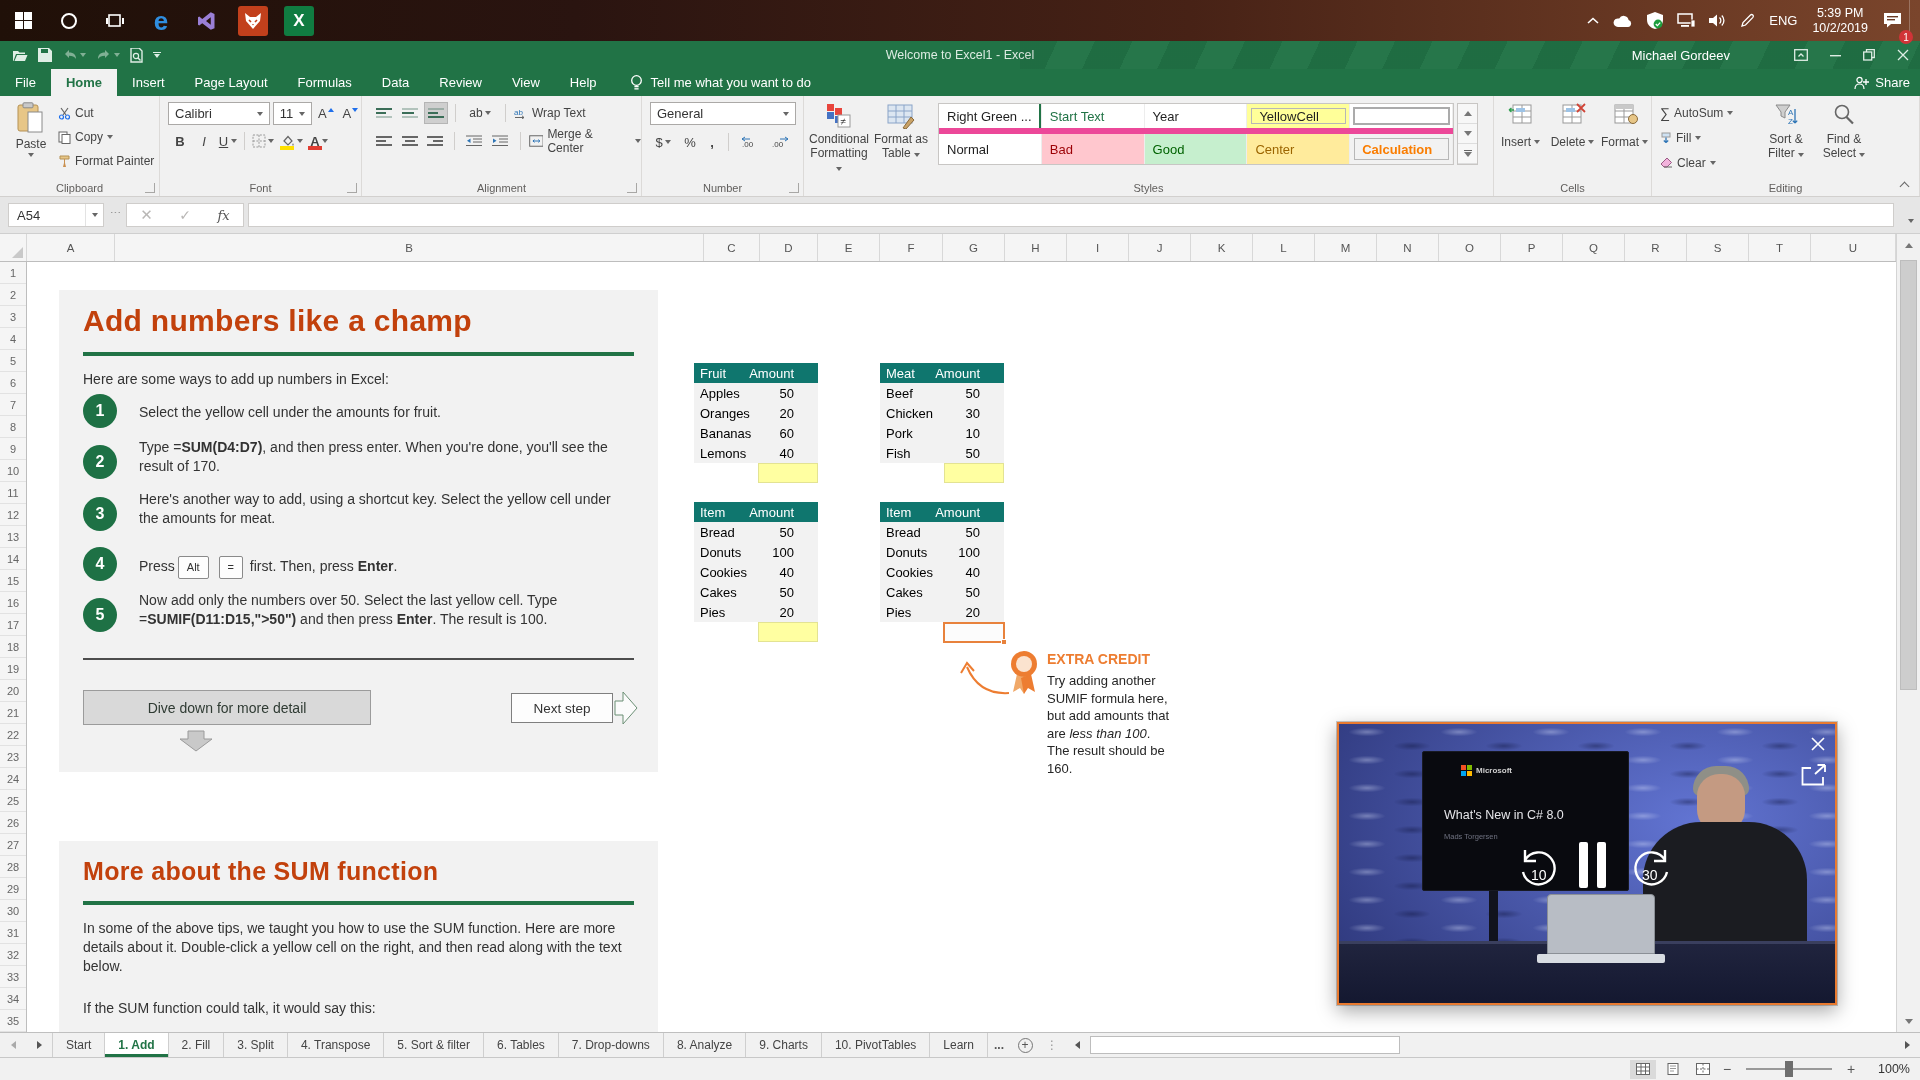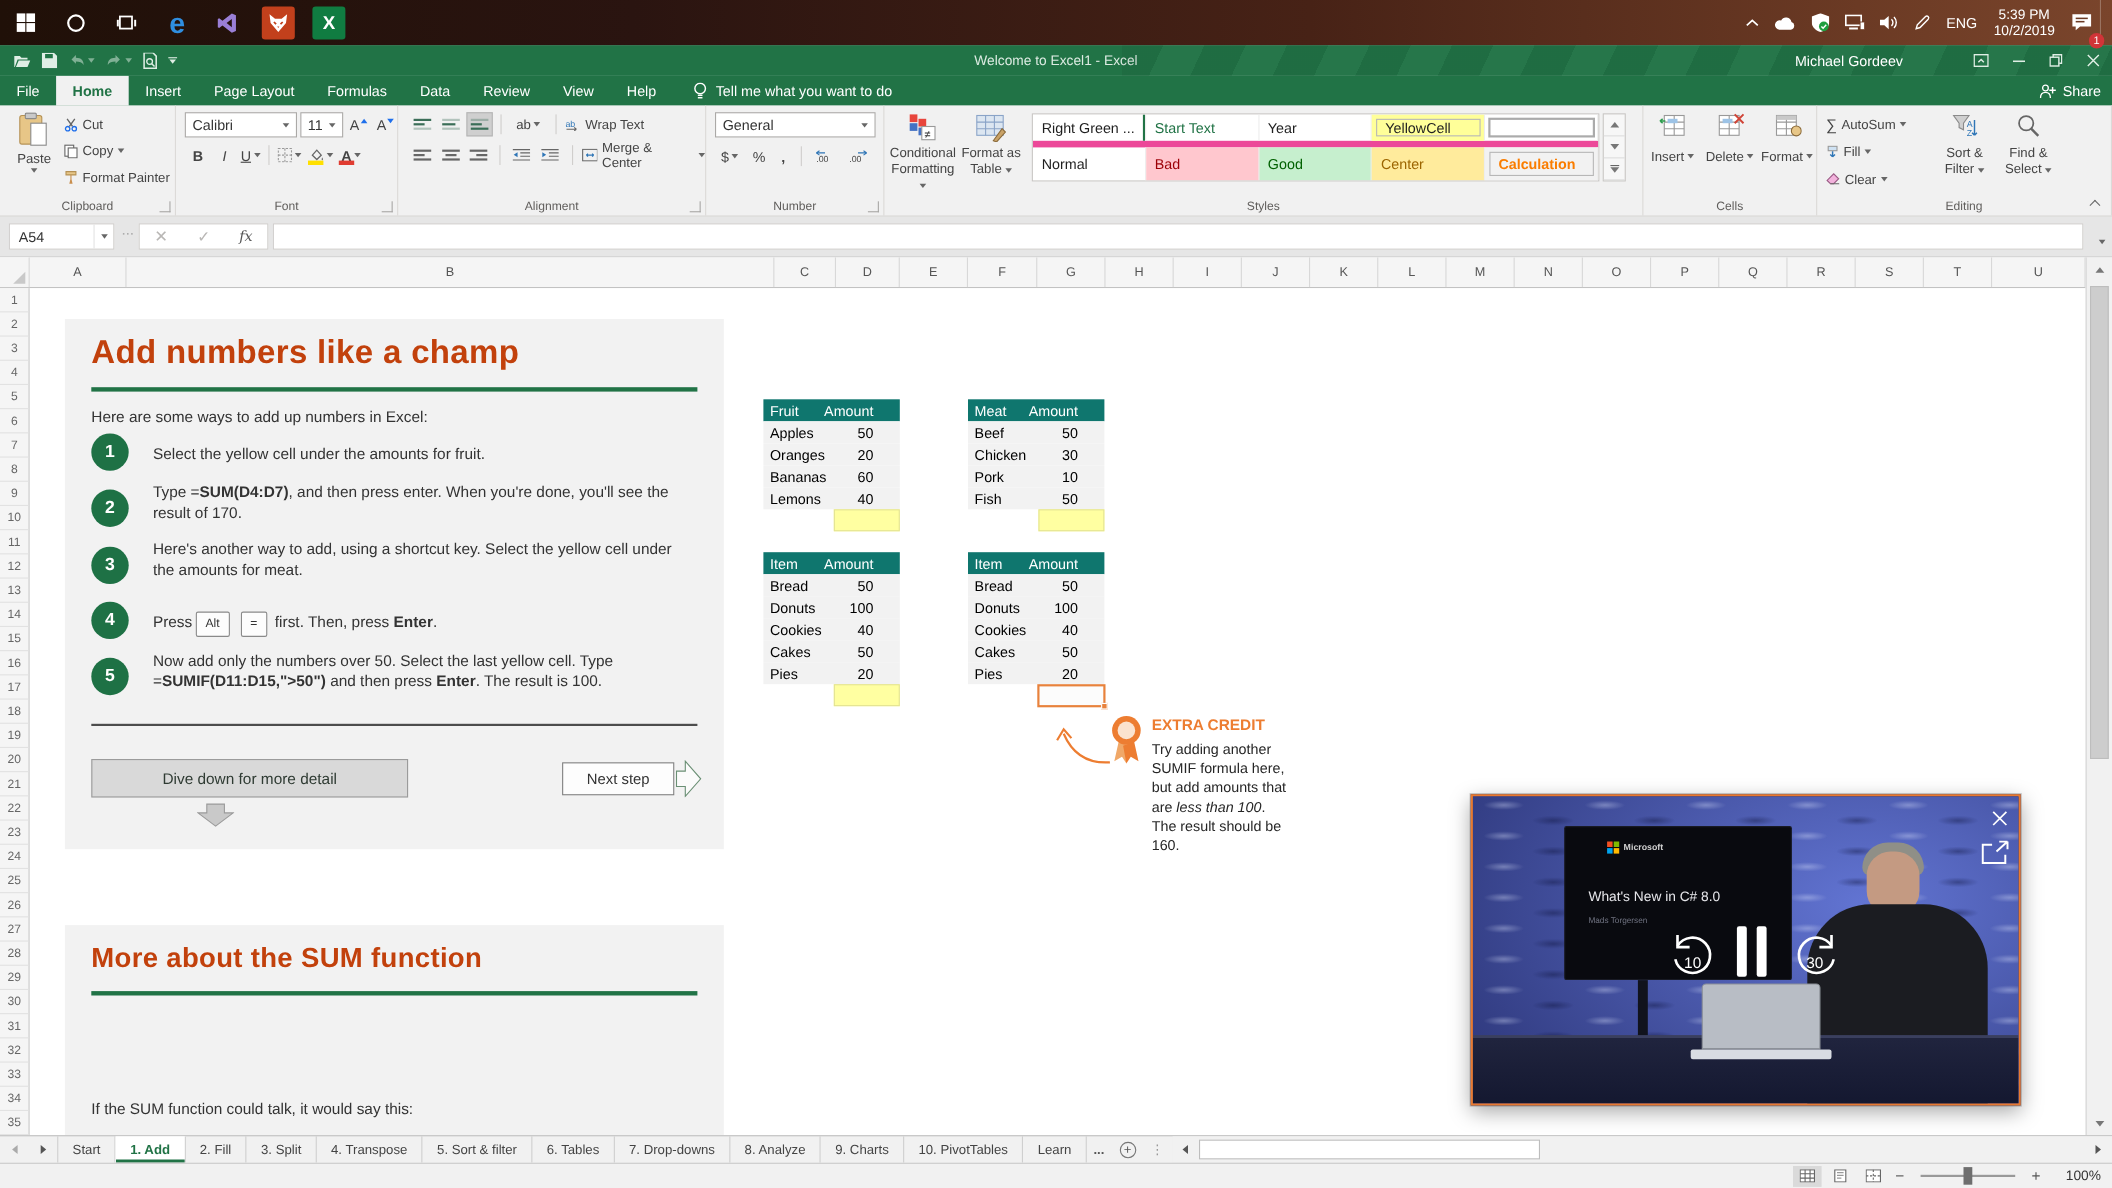--- a/index.html
+++ b/index.html
@@ -895,20 +895,21 @@
         </svg>
       <div class="btn-next">Next step</div>
       <svg class="arrow-right-svg" width="24" height="34" viewBox="0 0 24 34">
           <path d="M1 10 H9 V1 L23 17 L9 33 V24 H1 Z" fill="#fbfbfb" stroke="#6a8f74"></path>
         </svg>
     </div>
 
     <div class="card" id="card2">
       <div class="card-title small">More about the SUM function</div>
       <div class="green-rule" style="top:60px;"></div>
+      <div class="card-text" style="top:78px;width:568px;">In some of the above tips, we taught you how to use the SUM function. Here are more details about it. Double-click a yellow cell on the right, and then read along with the text below.</div>
       <div class="card-text" style="top:158px;width:568px;">If the SUM function could talk, it would say this:</div>
     </div>
   </div>
 
   <div id="tables-layer">
       <div class="xtable" style="left: 694px; top: 363px;">
         <div class="xrow xhead">
           <div class="xcell">Fruit</div>
           <div class="xcell amt">Amount</div>
         </div>

